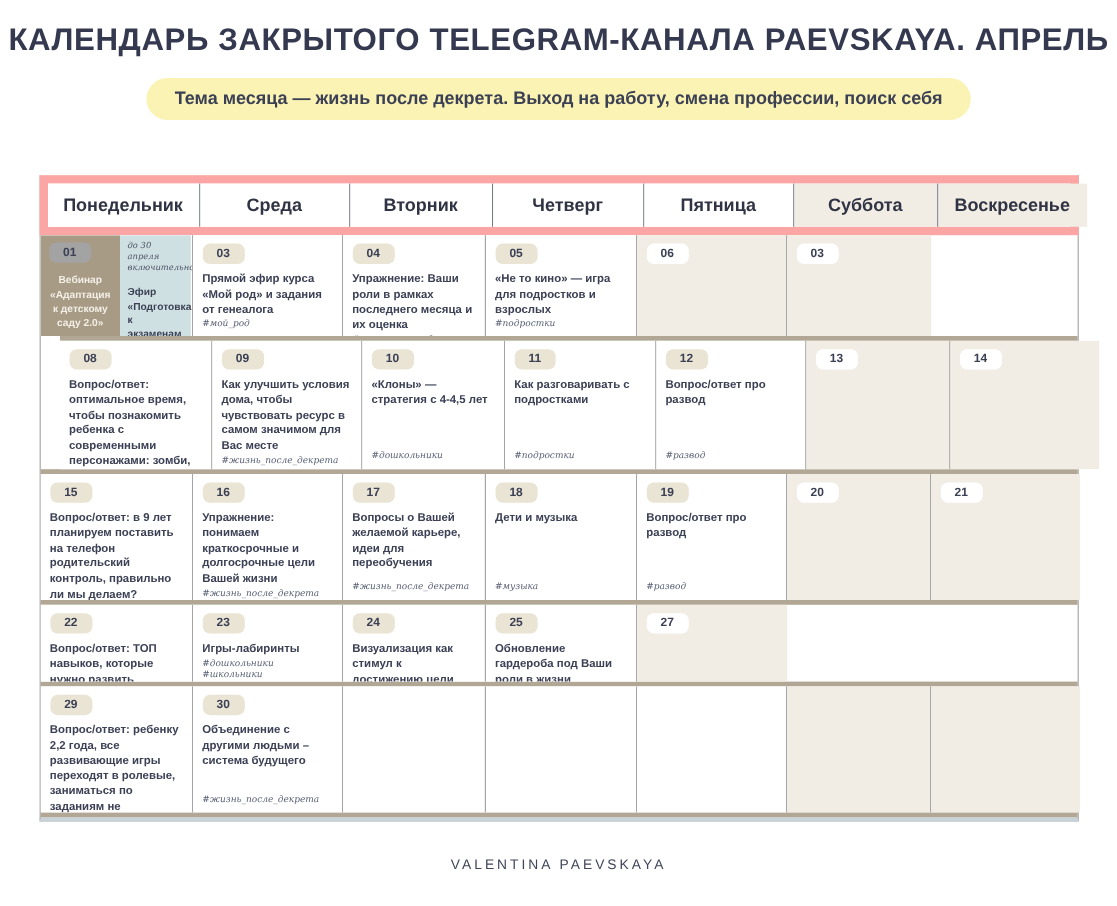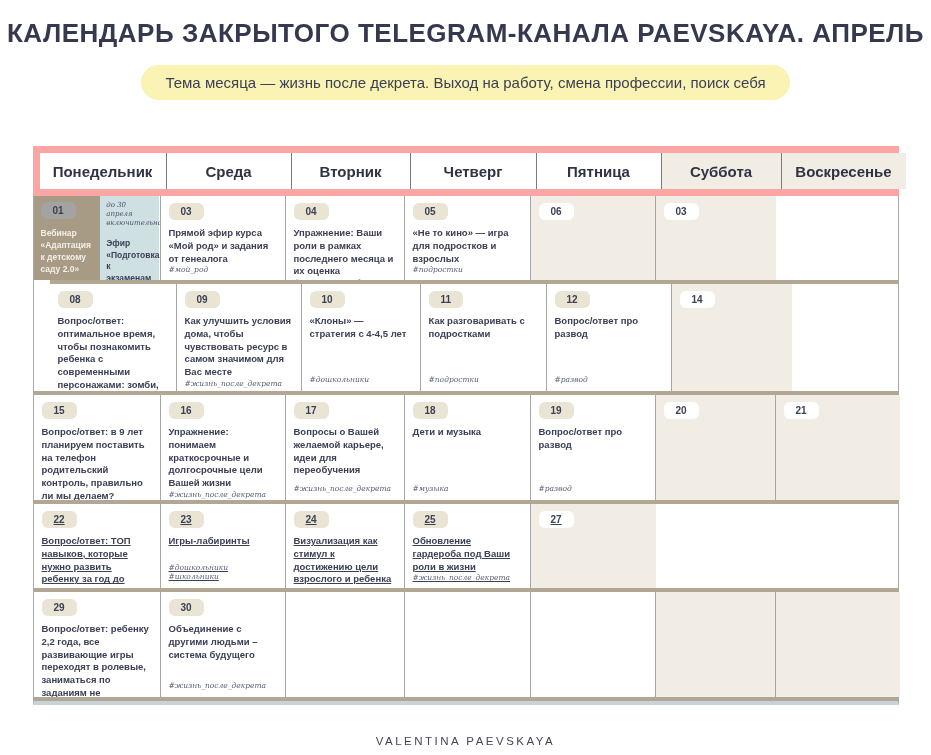--- a/index.html
+++ b/index.html
@@ -3,21 +3,21 @@
 <meta charset="utf-8">
 <style>
   * { box-sizing: border-box; margin: 0; padding: 0; }
   html,body { width: 931px; height: 755px; background: #ffffff;
     font-family: "Liberation Sans", sans-serif; color: #3b4055; overflow: hidden; }
 
   .page-title {
     margin-top: 18px; text-align: center;
     font-size: 26px; font-weight: 700; letter-spacing: 0.5px; color: #343950;
   }
-  .subtitle-wrap { display: flex; justify-content: center; margin-top: 16px; }
+  .subtitle-wrap { display: flex; justify-content: center; margin-top: 16px; font-weight: bold; }
   .subtitle-pill {
     background: #fbf3b3; border-radius: 18px; padding: 9px 24px;
     font-size: 15px; color: #3b4055;
   }
 
   .calendar { width: 866px; margin: 46px auto 0 auto;
     border-left: 1px solid #a8a8a8; border-right: 1px solid #a8a8a8;
     border-bottom: 4px solid #c9d2d7; }
 
   .hrow { display: grid; grid-template-columns: 127px 125px 119px 126px 125px 120px 124px;
@@ -25,42 +25,42 @@
   .hcell { display: flex; align-items: center; justify-content: center;
     background: #ffffff; border-right: 1px solid #777b85;
     font-size: 15px; font-weight: 700; color: #2f3343; }
   .hcell:last-child { border-right: none; }
   .hcell.wkend { background: #f1ede4; }
 
   .wrow { display: grid; grid-template-columns: 127px 125px 119px 126px 125px 120px 124px; }
   .wrow + .wrow { border-top: 4px solid #b2a794; }
   .wrow:last-child { border-bottom: 4px solid #b2a794; }
   .r0 { height: 84px; } .r1 { height: 111px; margin-left: 16px; } .r2 { height: 109px; }
-  .r3 { height: 88px; text-decoration: underline; } .r4 { height: 113px; }
+  .r3 { height: 68px; } .r4 { height: 113px; }
 
   .cell { display: flex; flex-direction: column; padding: 7px 8px;
     border-right: 1px solid #a6a6a6; background: #ffffff; overflow: hidden; }
   .cell:last-child { border-right: none; }
   .cell.weekend { background: #f1ede4; }
   .cell.blank { background: #ffffff; }
 
   .day-badge { align-self: flex-start; background: #eae4d4; color: #3b4055;
     font-size: 10px; font-weight: 700; padding: 3px 12px; border-radius: 6px;
     margin-bottom: 7px; }
   .weekend .day-badge { background: #ffffff; }
 
   .cell-text { font-size: 9.5px; font-weight: 700; line-height: 1.35; color: #3b4055; }
   .cell-tag { margin-top: auto; font-family: "DejaVu Serif", serif; font-style: italic;
     font-size: 7.5px; color: #5a6075; }
 
   .cell.split { flex-direction: row; padding: 0; }
   .split-left { width: 53%; background: #a89b86; padding: 6px 7px;
     display: flex; flex-direction: column; }
   .split-left .day-badge { background: #a3a3a3; margin-bottom: 9px; }
-  .split-left-text { font-size: 8.5px; font-weight: 700; line-height: 1.4; color: #f3efe6; }
+  .split-left-text { font-size: 8.5px; font-weight: 700; line-height: 1.4; color: #f3efe6; text-align: center; }
   .split-right { width: 47%; background: #cfe0e2; padding: 5px 6px;
     display: flex; flex-direction: column; }
   .split-right-note { font-family: "DejaVu Serif", serif; font-style: italic;
     font-size: 7px; color: #4d5368; margin-bottom: 10px; line-height: 1.3; }
   .split-right-text { font-size: 8.5px; font-weight: 700; line-height: 1.35; color: #3b4055; }
 
   .page-footer { margin-top: 30px; text-align: center; font-size: 11.5px;
     letter-spacing: 2.5px; color: #42465a; }
 </style>
 </head>
@@ -135,20 +135,23 @@
           <span class="day-badge">11</span>
           <div class="cell-text">Как разговаривать с подростками</div>
           <div class="cell-tag">#подростки</div>
         </div>
         <div class="cell event">
           <span class="day-badge">12</span>
           <div class="cell-text">Вопрос/ответ про развод</div>
           <div class="cell-tag">#развод</div>
         </div>
         <div class="cell weekend">
+          <span class="day-badge">13</span>
+        </div>
+        <div class="cell weekend">
           <span class="day-badge">14</span>
         </div>
       </div>
       <div class="wrow r2">
         <div class="cell event">
           <span class="day-badge">15</span>
           <div class="cell-text">Вопрос/ответ: в 9 лет планируем поставить на телефон родительский контроль, правильно ли мы делаем?</div>
         </div>
         <div class="cell event">
           <span class="day-badge">16</span>

